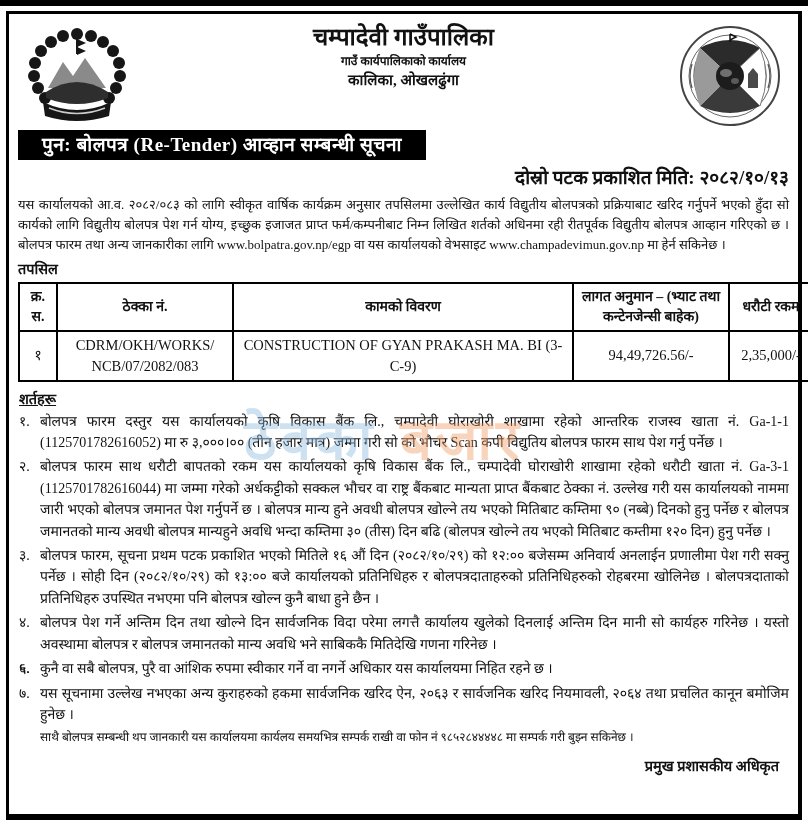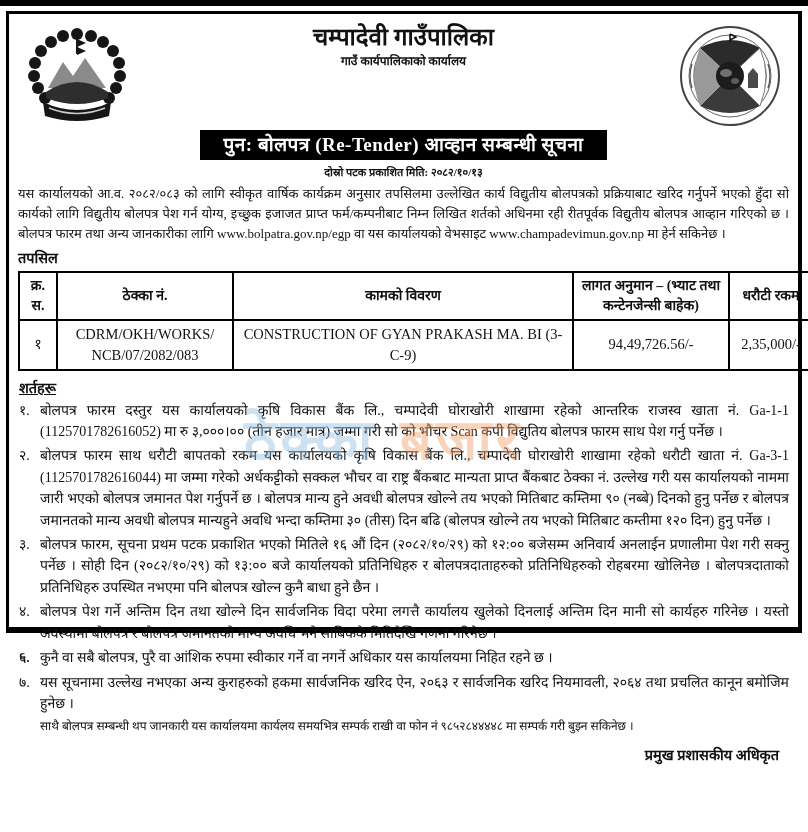--- a/index.html
+++ b/index.html
@@ -1,35 +1,35 @@
 <!DOCTYPE html>
 <html><head>
 <meta charset="utf-8">
 <style>
   * { margin:0; padding:0; box-sizing:border-box; }
   html,body { width:808px; height:832px; background:#ffffff; overflow:hidden;
     font-family:"Liberation Serif","DejaVu Serif",serif; color:#111; }
   .top-strip { position:absolute; left:0; top:0; width:808px; height:6px; background:#000; }
-  .doc-frame { position:absolute; left:6px; top:11px; width:796px; height:622px;
+  .doc-frame { position:absolute; left:6px; top:11px; width:796px; height:809px;
     border:3px solid #000; border-bottom-width:6px; border-right-width:4px; background:#fff; }
   .content { position:relative; width:100%; height:100%; padding:4px 9px 0 9px; }
 
   
   .hdr { display:flex; align-items:flex-start; justify-content:space-between; }
   .emblem-box { width:118px; padding-top:8px; display:flex; justify-content:center; }
   .seal-box { width:118px; padding-top:6px; display:flex; justify-content:center; }
   .hdr-center { flex:1; text-align:center; padding-top:4px; }
   .muni-name { font-size:24px; font-weight:bold; line-height:1.3; }
   .office-name { font-size:12px; font-weight:bold; line-height:1.35; }
   .addr-line { font-size:15px; font-weight:bold; line-height:1.5; }
 
-  .banner-row { text-align:center; margin-top:2px; }
+  .banner-row { margin-top:2px; }
   .banner { display:inline-block; background:#000; color:#fff; font-weight:bold;
     font-size:19px; padding:1px 24px 3px 24px; letter-spacing:.5px; }
-  .pub-date { text-align:center; font-weight:bold; font-size:11px; margin-top:4px; }
+  .pub-date { text-align:right; font-weight:bold; font-size:19px; margin-top:4px; }
 
   .intro { font-size:13px; line-height:1.55; text-align:justify; margin-top:5px; }
   .tapasil { font-weight:bold; font-size:14.5px; margin:3px 0 4px 0; }
 
   table.tender { width:100%; border-collapse:collapse; table-layout:fixed; }
   table.tender th, table.tender td { border:2px solid #000; padding:3px 4px; vertical-align:middle; }
   table.tender th { font-size:14px; font-weight:bold; text-align:center; line-height:1.4; }
   table.tender td { font-size:14.5px; text-align:center; line-height:1.45; overflow-wrap:anywhere; }
   .col-sn { width:38px; } .col-contract { width:176px; } .col-desc { width:340px; }
   .col-cost { width:156px; } .col-deposit { width:84px; }
@@ -80,20 +80,21 @@
           <path d="M25 62 L40 36 L50 50 L62 32 L83 62 Z" fill="#8a8a8a"></path>
           <path d="M23 66 Q54 46 85 66 L85 72 Q54 84 23 72 Z" fill="#2e2e2e"></path>
           <path d="M20 76 Q54 92 88 76 L86 90 Q54 100 22 90 Z" fill="#161616"></path>
           <path d="M26 82 Q54 93 82 82" stroke="#cccccc" stroke-width="1.5" fill="none"></path>
         </svg>
       </div>
 
       <div class="hdr-center">
         <div class="muni-name">चम्पादेवी गाउँपालिका</div>
         <div class="office-name">गाउँ कार्यपालिकाको कार्यालय</div>
+        <div class="addr-line">कालिका, ओखलढुंगा</div>
       </div>
 
       <div class="seal-box">
         <svg width="104" height="104" viewBox="0 0 104 104" aria-hidden="true">
           <circle cx="52" cy="52" r="49" fill="#ffffff" stroke="#444" stroke-width="2"></circle>
           <circle cx="52" cy="52" r="41" fill="#ffffff" stroke="#666" stroke-width="1"></circle>
           <g stroke="#555" stroke-width="1.3" fill="none">
             <path d="M14 40 q-4 12 0 24"></path>
               <path d="M18 38 q-4 14 0 28"></path>
               <path d="M22 36 q-4 16 0 32"></path>

